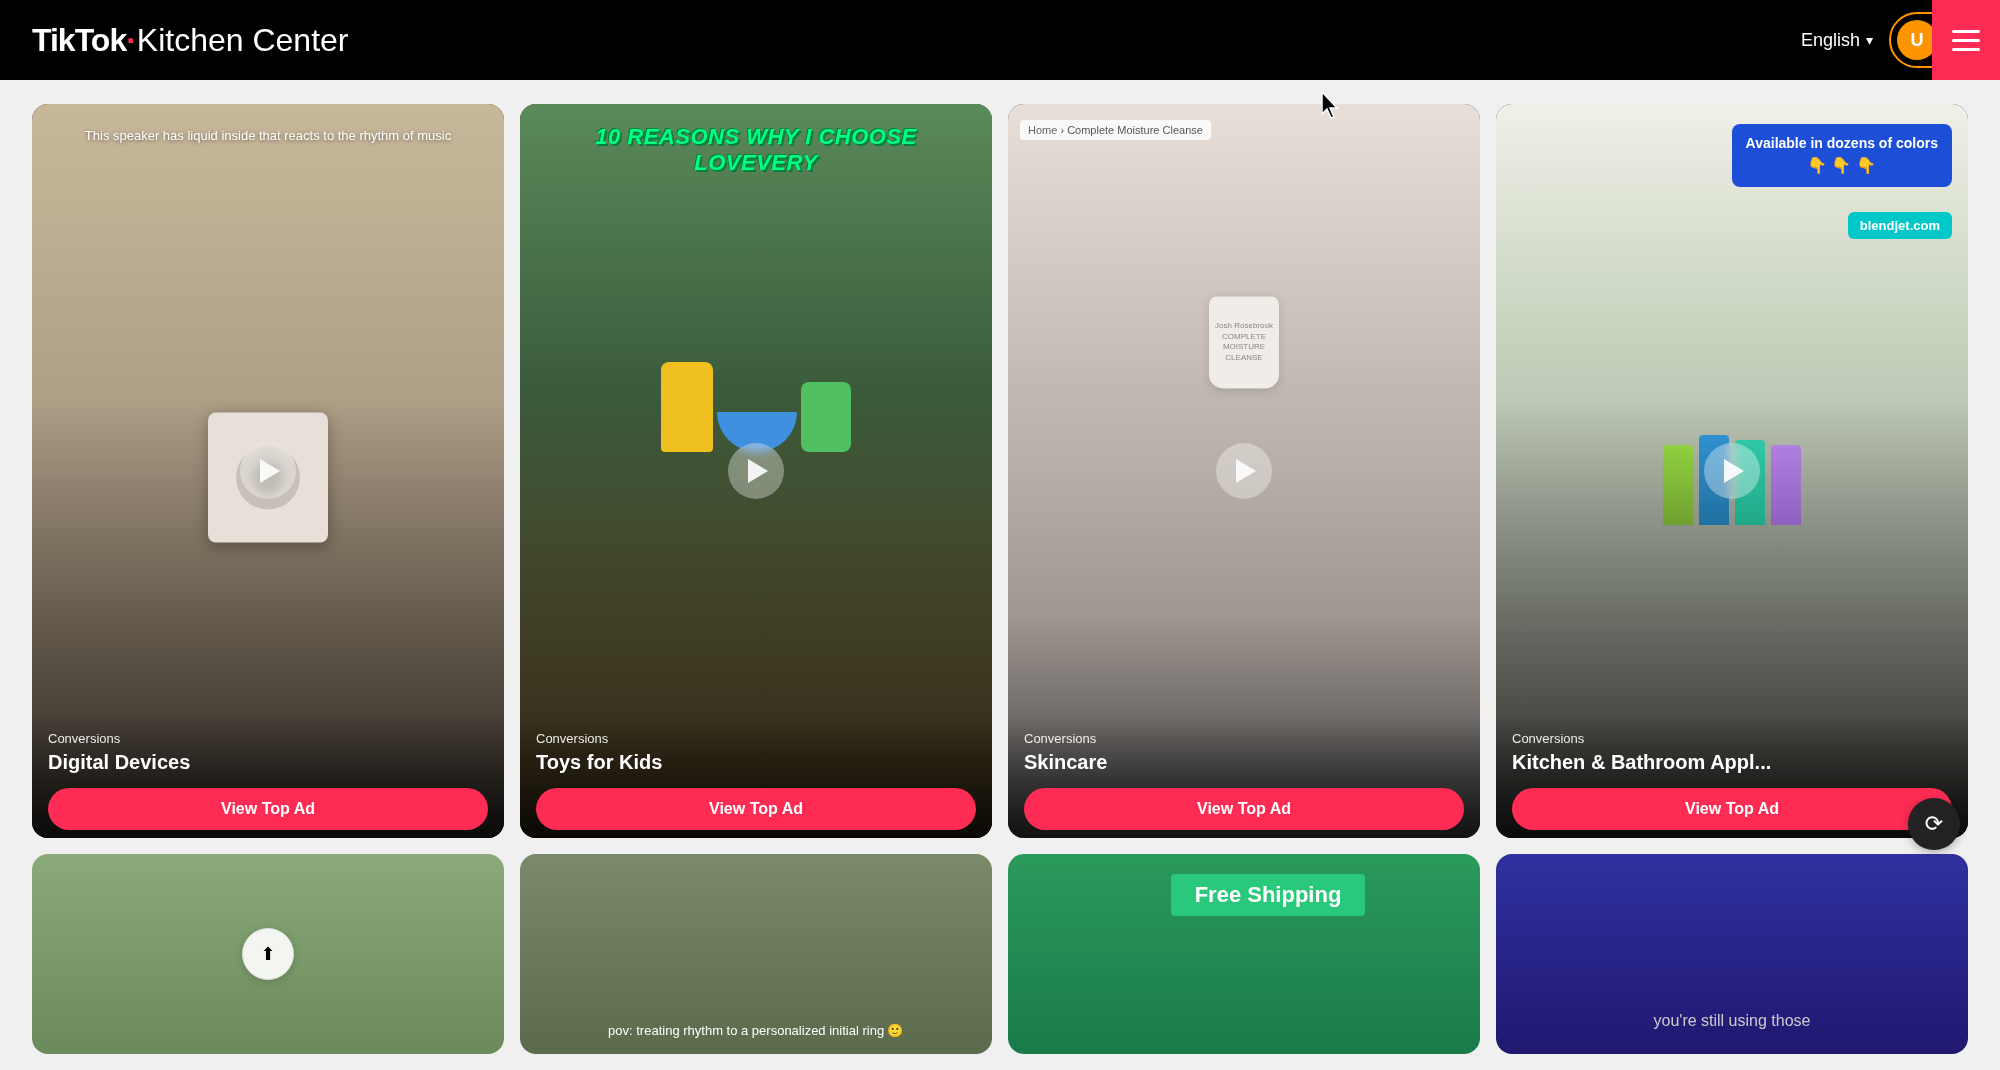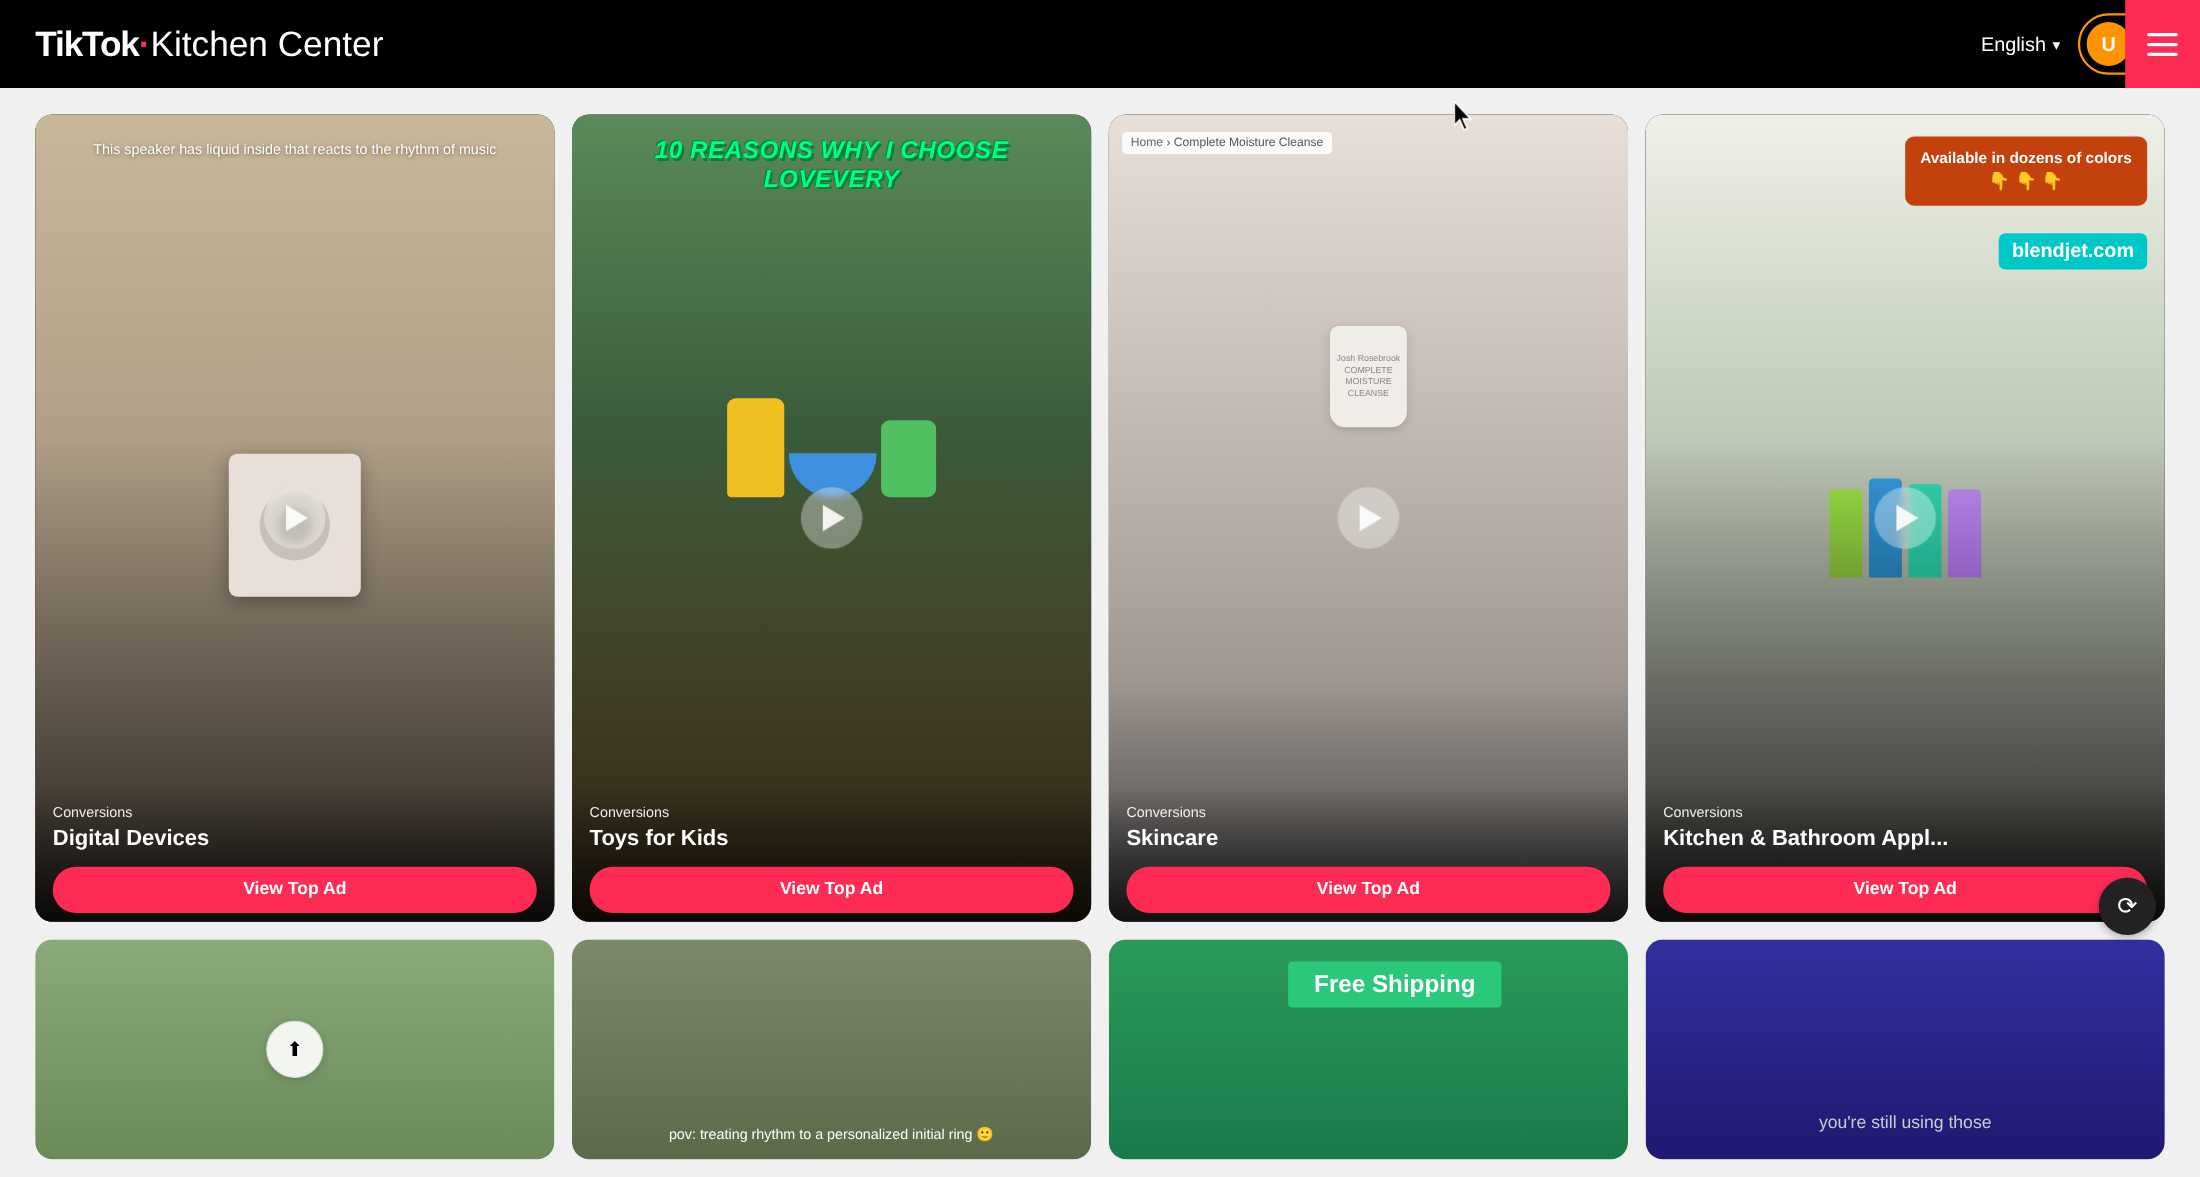--- a/index.html
+++ b/index.html
@@ -258,36 +258,36 @@
       padding: 4px 8px;
       border-radius: 4px;
     }
     .card-3-breadcrumb a { color: #666; text-decoration: none; }
 
     
     .card-4-tooltip {
       position: absolute;
       top: 20px;
       right: 16px;
-      background: #c2410c;
+      background: #1d4ed8;
       color: #fff;
       font-size: 14px;
       font-weight: 700;
       padding: 10px 14px;
       border-radius: 8px;
       text-align: center;
       line-height: 1.3;
     }
     .card-4-tooltip2 {
       position: absolute;
       top: 108px;
       right: 16px;
       background: #00c8c8;
       color: #fff;
-      font-size: 18px;
+      font-size: 13px;
       font-weight: 600;
       padding: 6px 12px;
       border-radius: 6px;
     }
     .emoji-row {
       font-size: 16px;
       text-align: center;
       margin-top: 4px;
     }
 

